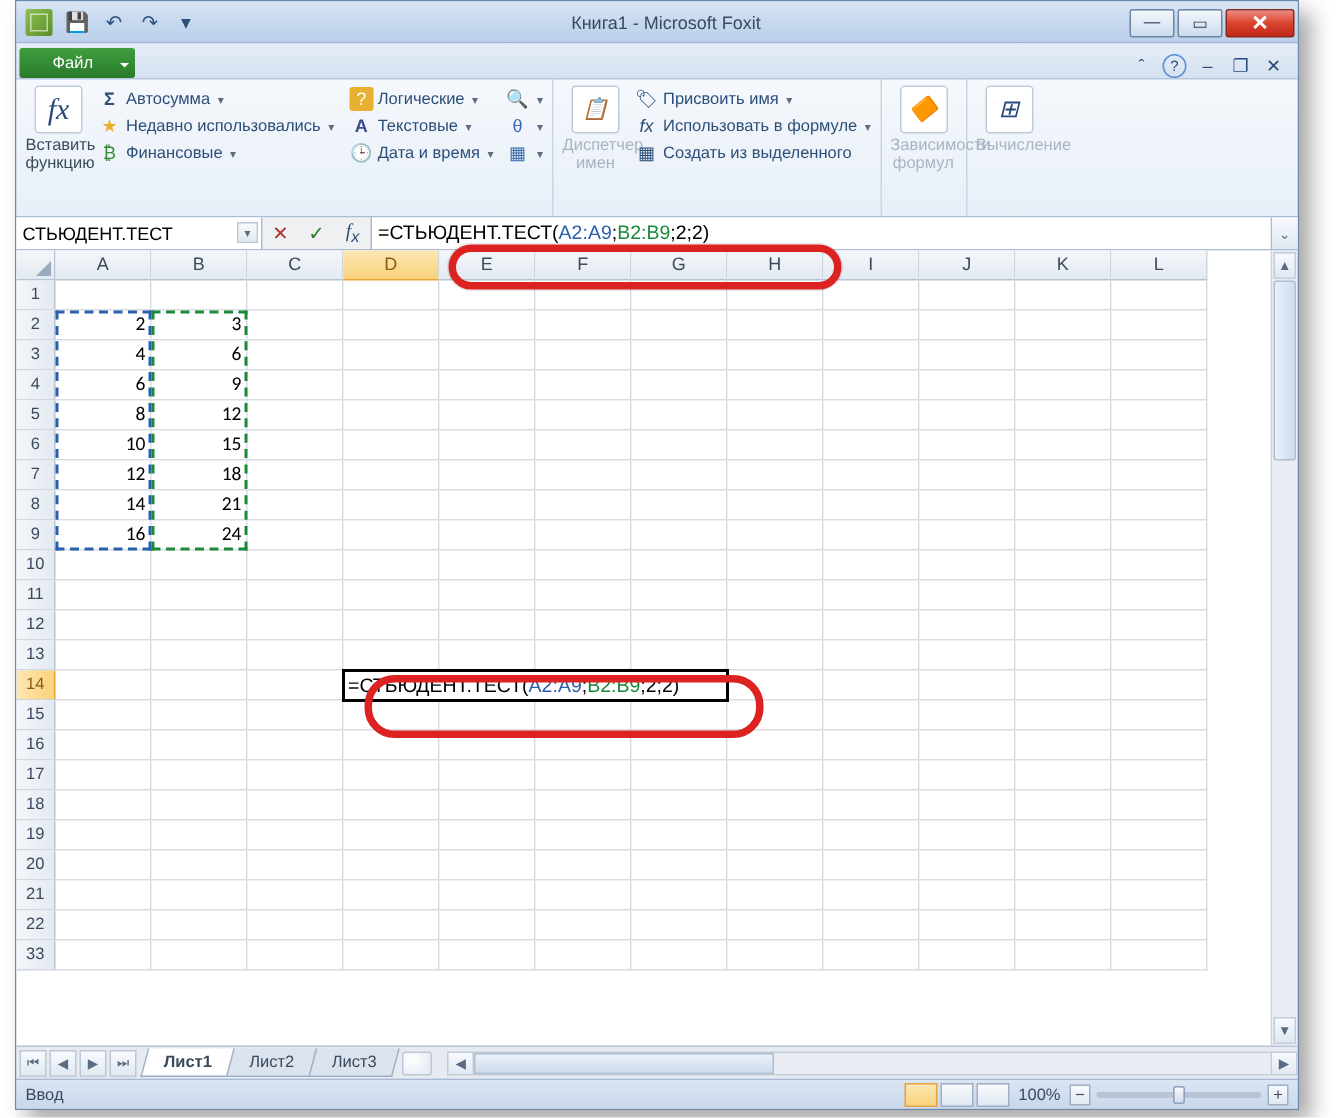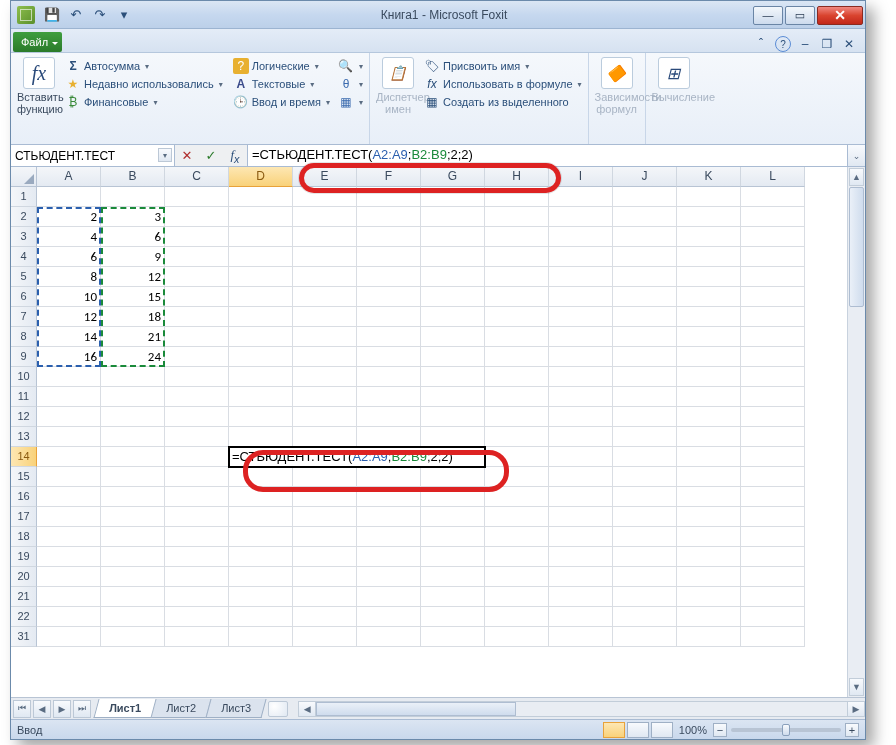--- a/index.html
+++ b/index.html
@@ -14,21 +14,21 @@
 .titlebar .excel-icon { width: 18px; height: 18px; margin: 0 4px 0 6px; background: linear-gradient(135deg,#8fbf4f,#5a8f2a); border-radius: 2px; position: relative; }
 .titlebar .excel-icon::after { content: ""; position: absolute; inset: 3px; border: 1px solid rgba(255,255,255,.6); }
 .qat-btn { width: 22px; height: 22px; margin-left: 2px; display: flex; align-items: center; justify-content: center; color: #2b4f7a; font-size: 13px; }
 .titlebar .title { flex: 1; text-align: center; font-size: 12px; color: #3a4a5e; }
 .winbtns { display: flex; }
 .winbtn { width: 30px; height: 19px; margin-top: 1px; margin-right: 2px; border: 1px solid #6a85a5; border-radius: 2px; background: linear-gradient(#f3f7fb,#cddbed); display: flex; align-items: center; justify-content: center; color: #2b3d53; font-size: 11px; }
 .winbtn.close { width: 46px; background: linear-gradient(#f08880,#d9442f 50%,#c2271a); color: #fff; border-color: #8a2a20; font-size: 14px; font-weight: bold; }
 
 
 .ribbon-tabs { height: 24px; background: linear-gradient(#e4ecf7,#d6e2f1); display: flex; align-items: flex-end; font-size: 11px; padding-left: 2px; border-bottom: 1px solid #b5c7dd; position: relative; }
-.file-tab { background: linear-gradient(#3f9e3f,#2a7a2a); color: #fff; padding: 4px 8px; border-radius: 2px; margin-right: 4px; position: relative; }
+.file-tab { background: linear-gradient(#3f9e3f,#2a7a2a); color: #fff; padding: 4px 22px; border-radius: 2px; margin-right: 4px; position: relative; }
 .file-tab::after { content: ""; position: absolute; right: 4px; top: 50%; border: 3px solid transparent; border-top-color: #fff; }
 .rtab { padding: 4px 6px; color: #3a4a5e; margin-right: 1px; cursor: default; }
 .rtab.active { background: #f5f8fc; border: 1px solid #b5c7dd; border-bottom: 1px solid #f5f8fc; border-radius: 3px 3px 0 0; margin-bottom: -1px; }
 .ribbon-help { margin-left: auto; display: flex; align-items: center; gap: 6px; padding-right: 8px; color: #2b4f7a; font-size: 12px; }
 .ribbon-help span { width: 16px; height: 16px; display: flex; align-items: center; justify-content: center; border-radius: 50%; }
 
 
 .ribbon { height: 92px; background: linear-gradient(#f5f8fc,#e8eff8); border-bottom: 1px solid #a9bbd3; display: flex; font-size: 11px; }
 .rgroup { border-right: 1px solid #c8d6e8; padding: 2px 4px 0; display: flex; flex-direction: column; }
 .rgroup-body { flex: 1; display: flex; align-items: flex-start; }
@@ -173,21 +173,21 @@
                 <span>Логические</span>
                 <span class="dd">▾</span>
               </div>
           <div class="smallrow">
                 <span class="sico" style="color:#3a4a8a;font-weight:bold;">A</span>
                 <span>Текстовые</span>
                 <span class="dd">▾</span>
               </div>
           <div class="smallrow">
                 <span class="sico">🕒</span>
-                <span>Ввод и время</span>
+                <span>Дата и время</span>
                 <span class="dd">▾</span>
               </div>
         </div>
         <div class="col" style="padding-top:2px;margin-left:4px;">
           <div class="smallrow">
                 <span class="sico" style="color:#3a6aae;">🔍</span>
                 <span class="dd">▾</span>
               </div>
           <div class="smallrow">
                 <span class="sico" style="color:#3a6aae;">θ</span>
@@ -298,21 +298,21 @@
             <div class="rowhead">13</div>
             <div class="rowhead sel">14</div>
             <div class="rowhead">15</div>
             <div class="rowhead">16</div>
             <div class="rowhead">17</div>
             <div class="rowhead">18</div>
             <div class="rowhead">19</div>
             <div class="rowhead">20</div>
             <div class="rowhead">21</div>
             <div class="rowhead">22</div>
-            <div class="rowhead">31</div>
+            <div class="rowhead">33</div>
           </div>
       <div class="cells" id="cells">
             <div class="row">
               <div class="cell" style="width: 64px;"></div>
               <div class="cell" style="width: 64px;"></div>
               <div class="cell" style="width: 64px;"></div>
               <div class="cell" style="width: 64px;"></div>
               <div class="cell" style="width: 64px;"></div>
               <div class="cell" style="width: 64px;"></div>
               <div class="cell" style="width: 64px;"></div>

